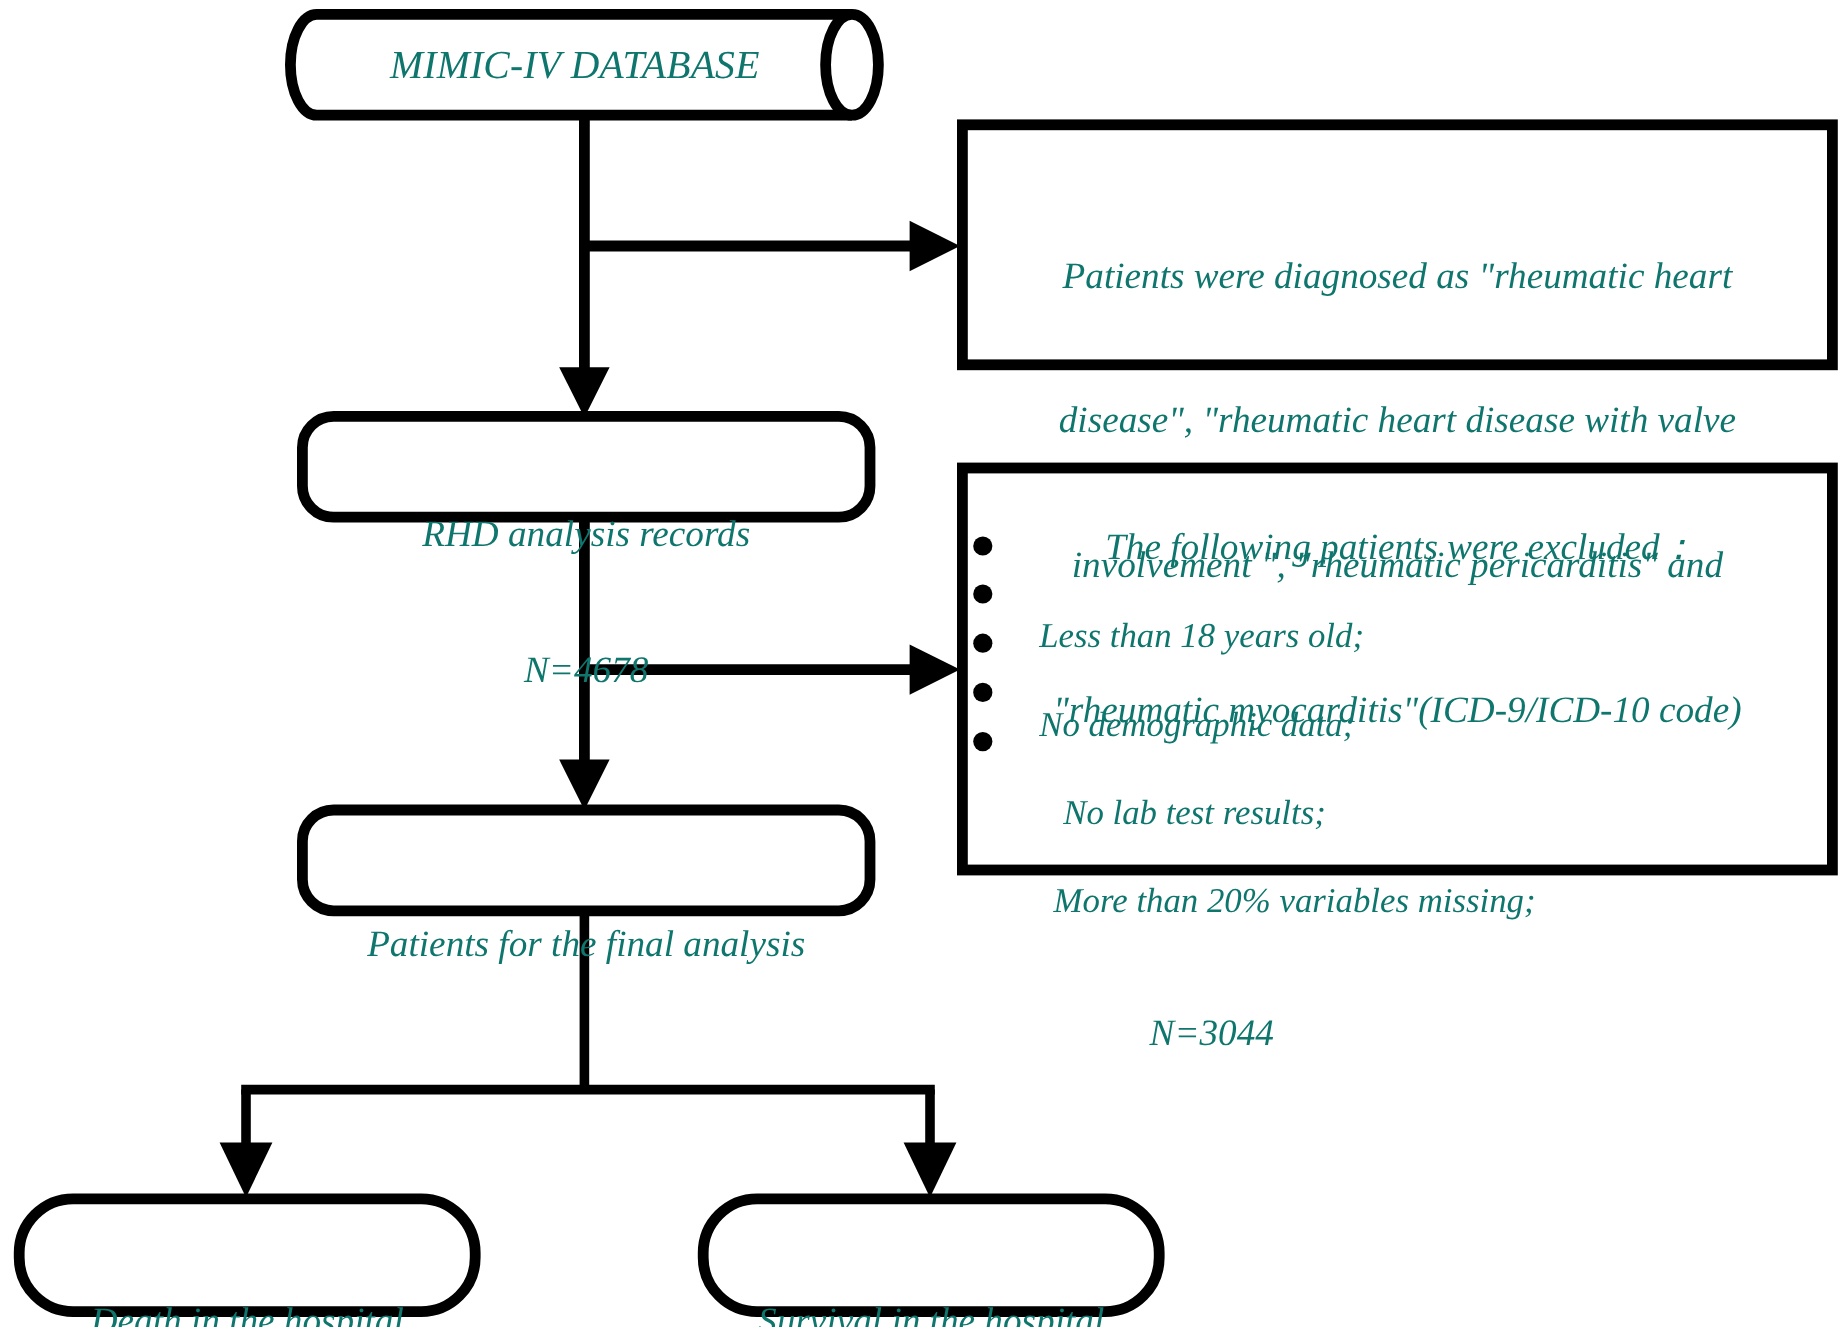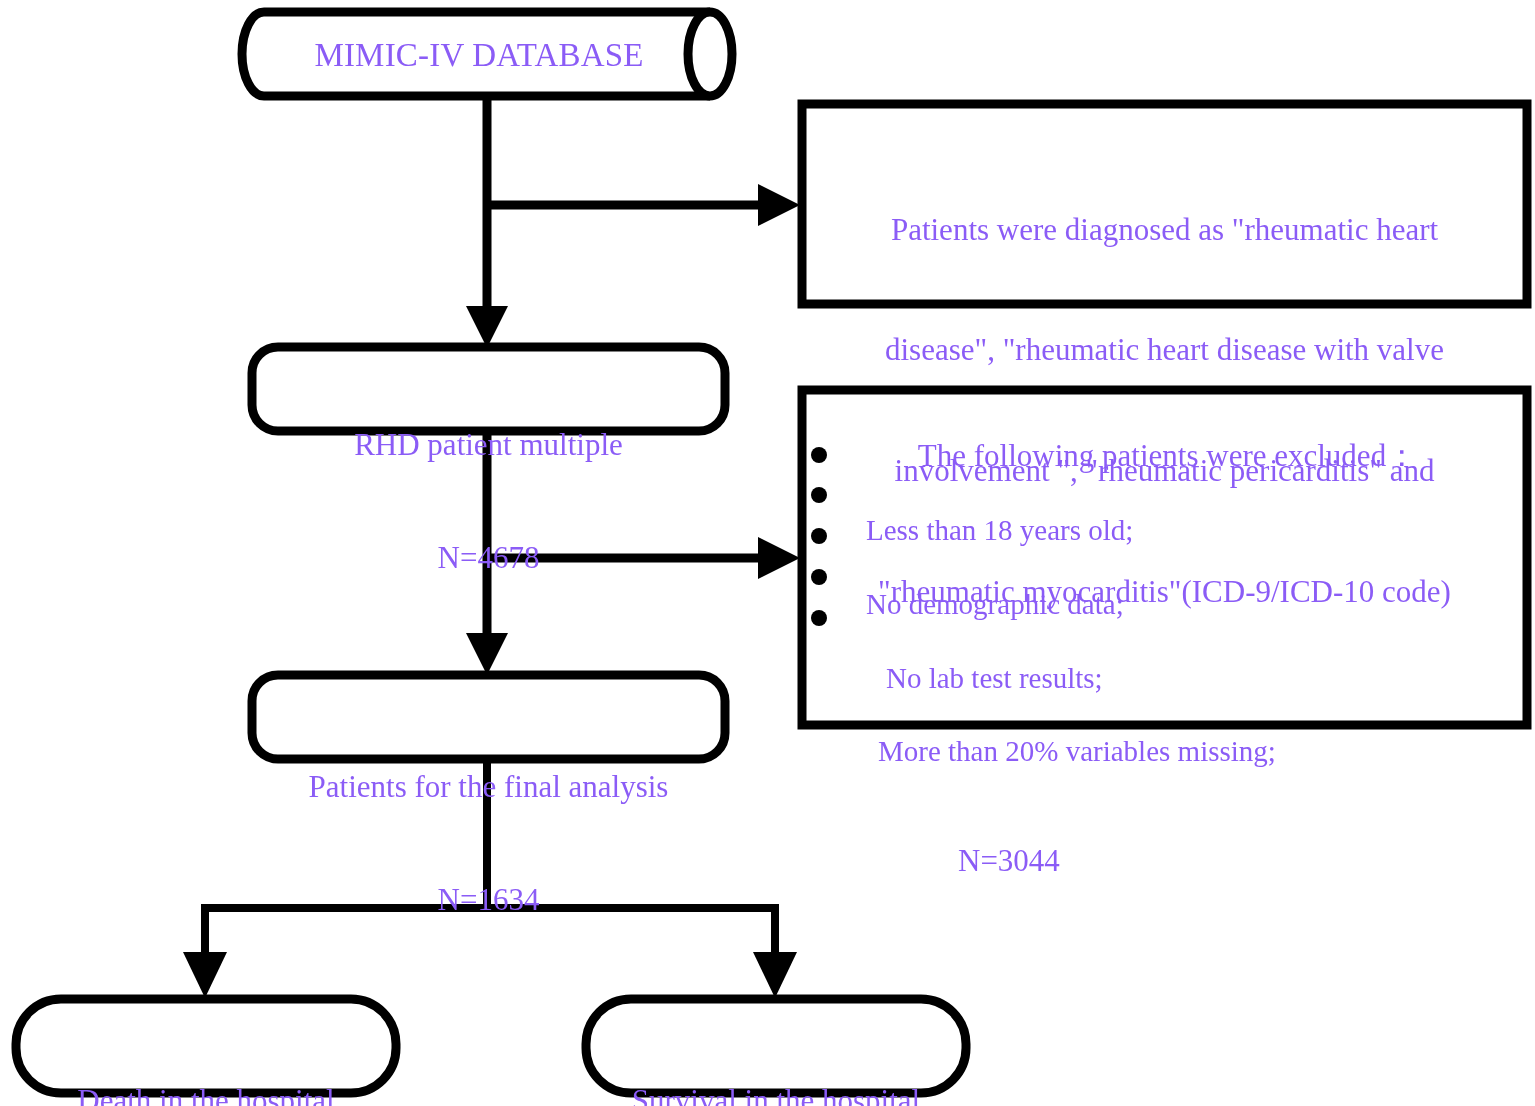--- a/index.html
+++ b/index.html
@@ -38,23 +38,24 @@
     stroke: none;
   }
   .bullet-dot {
     fill: #000000;
     stroke: none;
   }
 
   
   .tx {
     position: absolute;
-    color: #8b5cf6;
+    color: #0f766e;
     font-family: "Liberation Serif", "DejaVu Serif", serif;
     white-space: pre;
+    font-style: italic;
   }
   .node-text {
     text-align: center;
     line-height: 1.22;
     font-size: 31px;
   }
   .db-title {
     font-size: 33px;
     letter-spacing: 0.2px;
     text-align: center;
@@ -146,36 +147,35 @@
   <div class="tx db-title" style="left:264px; top:37px; width:430px;">MIMIC-IV DATABASE</div>
 
   <div class="tx para-box" style="left:812px; top:129px; width:705px;">
     <div>Patients were diagnosed as "rheumatic heart</div>
     <div>disease", "rheumatic heart disease with valve</div>
     <div>involvement ", "rheumatic pericarditis" and</div>
     <div>"rheumatic myocarditis"(ICD-9/ICD-10 code)</div>
   </div>
 
   <div class="tx node-text" style="left:252px; top:350px; width:473px;">
-    <div>RHD patient multiple</div>
+    <div>RHD analysis records</div>
     <div>N=4678</div>
   </div>
 
   <div class="tx" style="left:810px; top:400px; width:715px;">
     <div class="excl-head">The following patients were excluded：</div>
     <div class="excl-item" style="margin-left:56px;">Less than 18 years old;</div>
     <div class="excl-item" style="margin-left:56px;">No demographic data;</div>
     <div class="excl-item" style="margin-left:76px;">No lab test results;</div>
     <div class="excl-item" style="margin-left:68px;">More than 20% variables missing;</div>
     <div class="excl-n" style="margin-left:148px;margin-top:36px;">N=3044</div>
   </div>
 
   <div class="tx node-text" style="left:252px; top:692px; width:473px;">
     <div>Patients for the final analysis</div>
-    <div>N=1634</div>
   </div>
 
   <div class="tx node-text" style="left:16px; top:1006px; width:380px;">
     <div>Death in the hospital</div>
     
   </div>
 
   <div class="tx node-text" style="left:586px; top:1006px; width:380px;">
     <div>Survival in the hospital</div>
     

